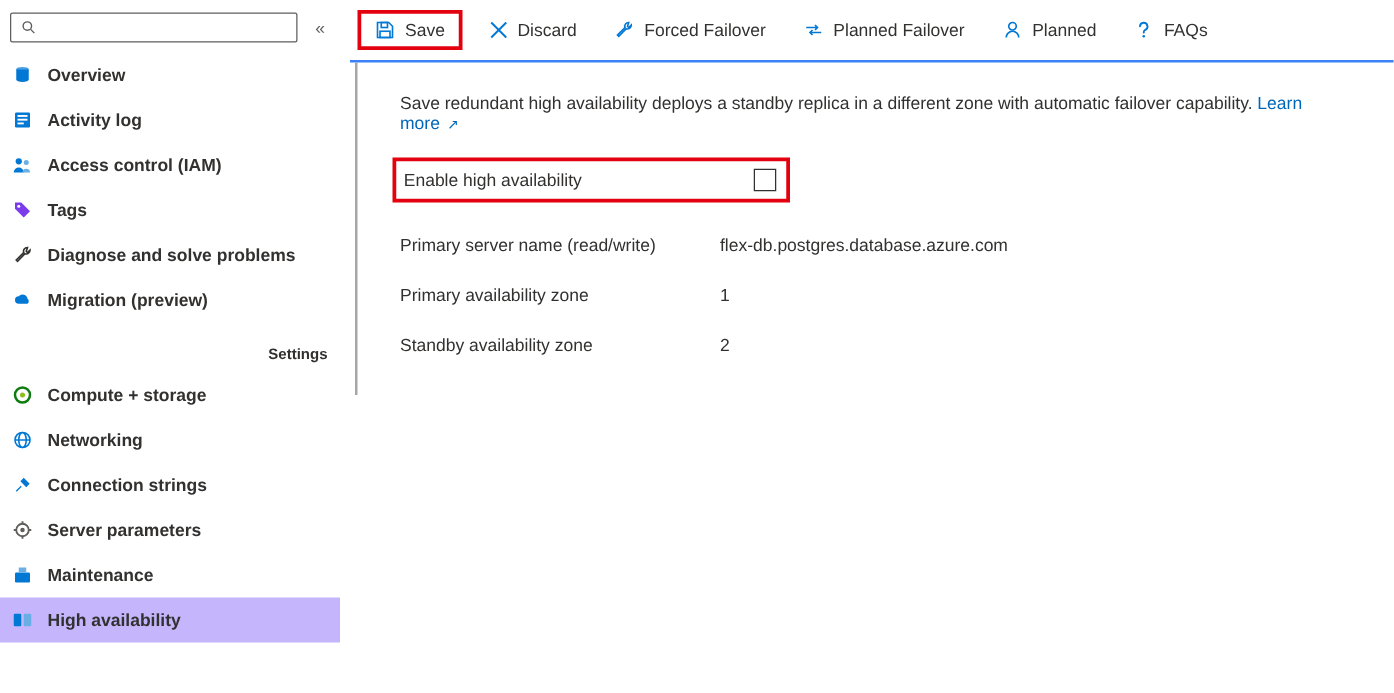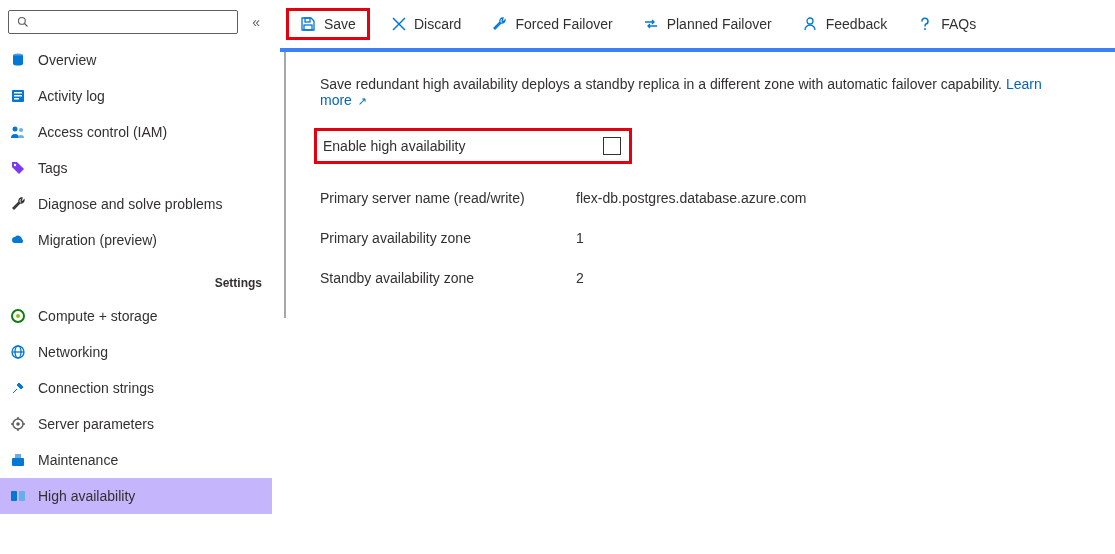--- a/index.html
+++ b/index.html
@@ -44,21 +44,21 @@
     font-style: italic;
     color: #605e5c;
     background: transparent;
   }
   .collapse-btn {
     color: #605e5c;
     font-size: 14px;
     cursor: pointer;
     padding: 4px;
   }
-  .nav-list { list-style: none; margin: 0; padding: 0; }
+  .nav-list { list-style: none; margin: 0; padding: 0; font-weight: bold; }
   .nav-item {
     display: flex;
     align-items: center;
     height: 36px;
     padding: 0 8px 0 10px;
     gap: 12px;
     cursor: pointer;
     color: #323130;
   }
   .nav-item.active { background: #c4b5fd; }
@@ -79,21 +79,21 @@
     display: flex;
     flex-direction: column;
     padding-left: 8px;
     position: relative;
   }
   .toolbar {
     display: flex;
     align-items: center;
     gap: 18px;
     padding: 10px 8px 10px 8px;
-    border-bottom: 4px solid #3b82f6;
+    border-bottom: 2px solid #3b82f6;
   }
   .tb-btn {
     display: flex;
     align-items: center;
     gap: 8px;
     color: #323130;
     font-size: 14px;
     cursor: pointer;
     background: none; border: none;
     padding: 4px 6px;
@@ -322,21 +322,21 @@
         </span>
         <span>Planned Failover</span>
       </button>
       <button class="tb-btn">
         <span>
           <svg width="16" height="16" viewBox="0 0 16 16">
               <circle cx="8" cy="5" r="3" fill="none" stroke="#0078d4" stroke-width="1.3"></circle>
               <path d="M3 14 a5 5 0 0 1 10 0" fill="none" stroke="#0078d4" stroke-width="1.3"></path>
             </svg>
         </span>
-        <span>Feedback</span>
+        <span>Planned</span>
       </button>
       <button class="tb-btn">
         <span>
           <svg width="16" height="16" viewBox="0 0 16 16">
               <path d="M5 5 a3 3 0 1 1 4 3 c-1 .5 -1 1 -1 2" fill="none" stroke="#0078d4" stroke-width="1.5" stroke-linecap="round"></path>
               <circle cx="8" cy="13" r="1" fill="#0078d4"></circle>
             </svg>
         </span>
         <span>FAQs</span>
       </button>

